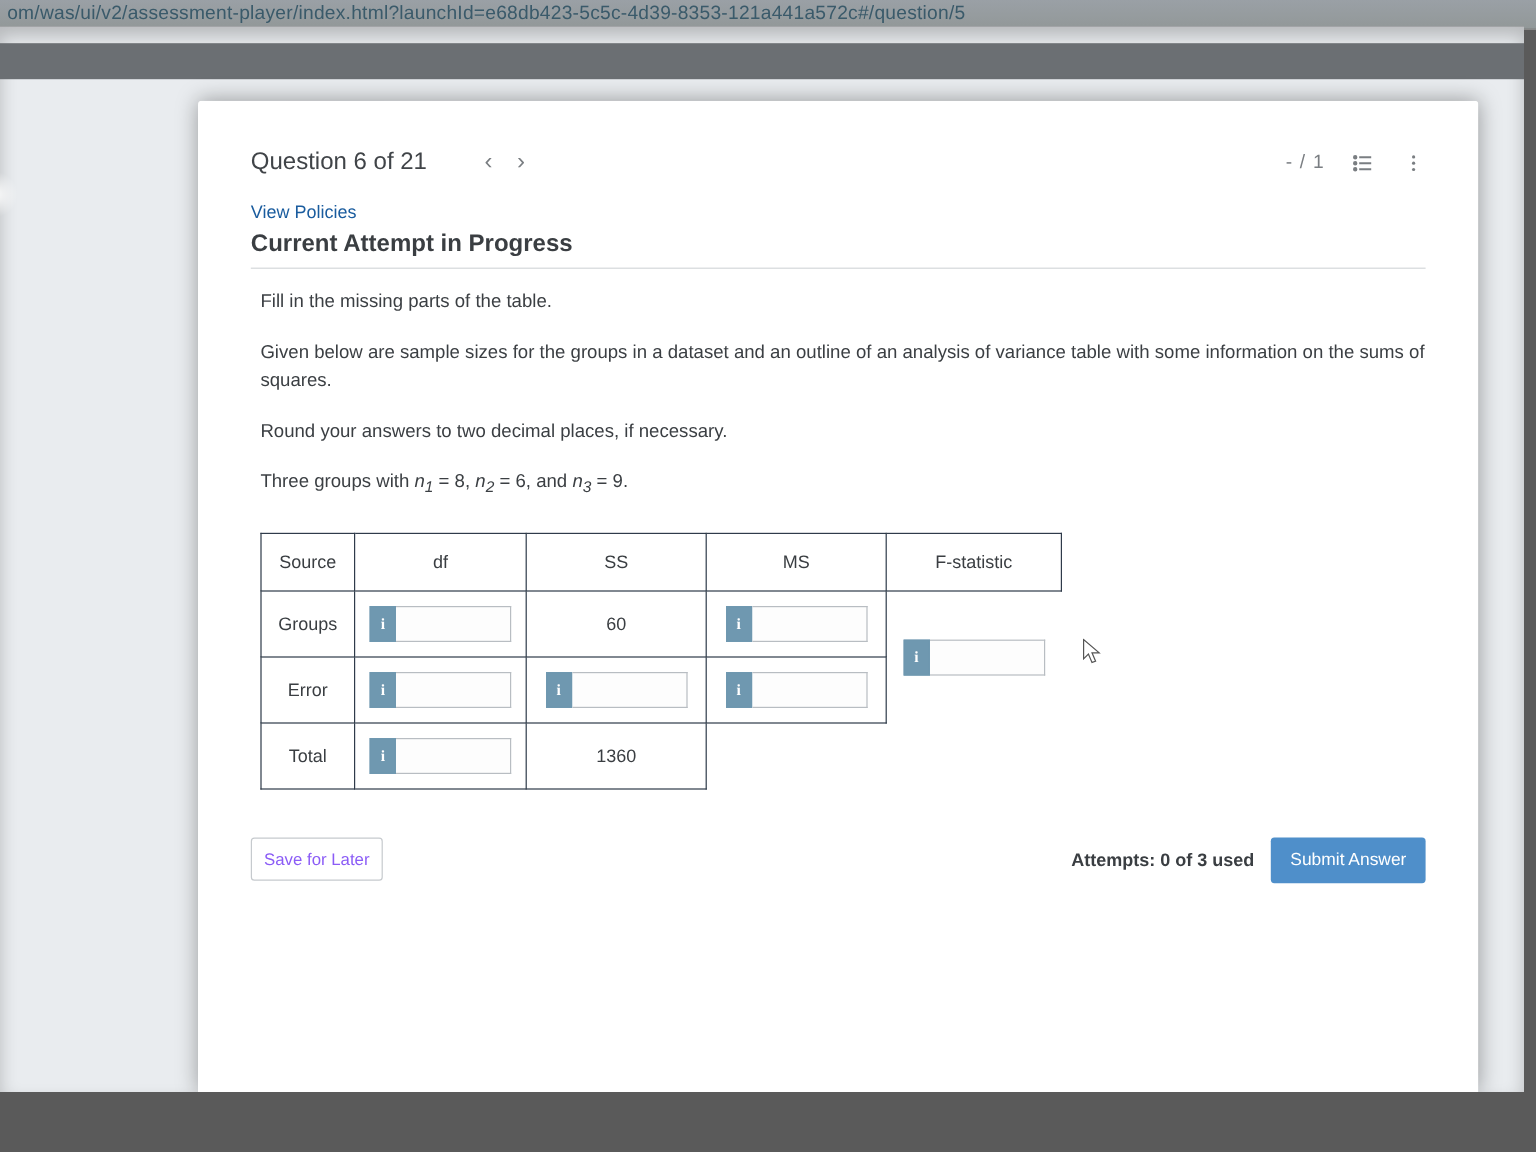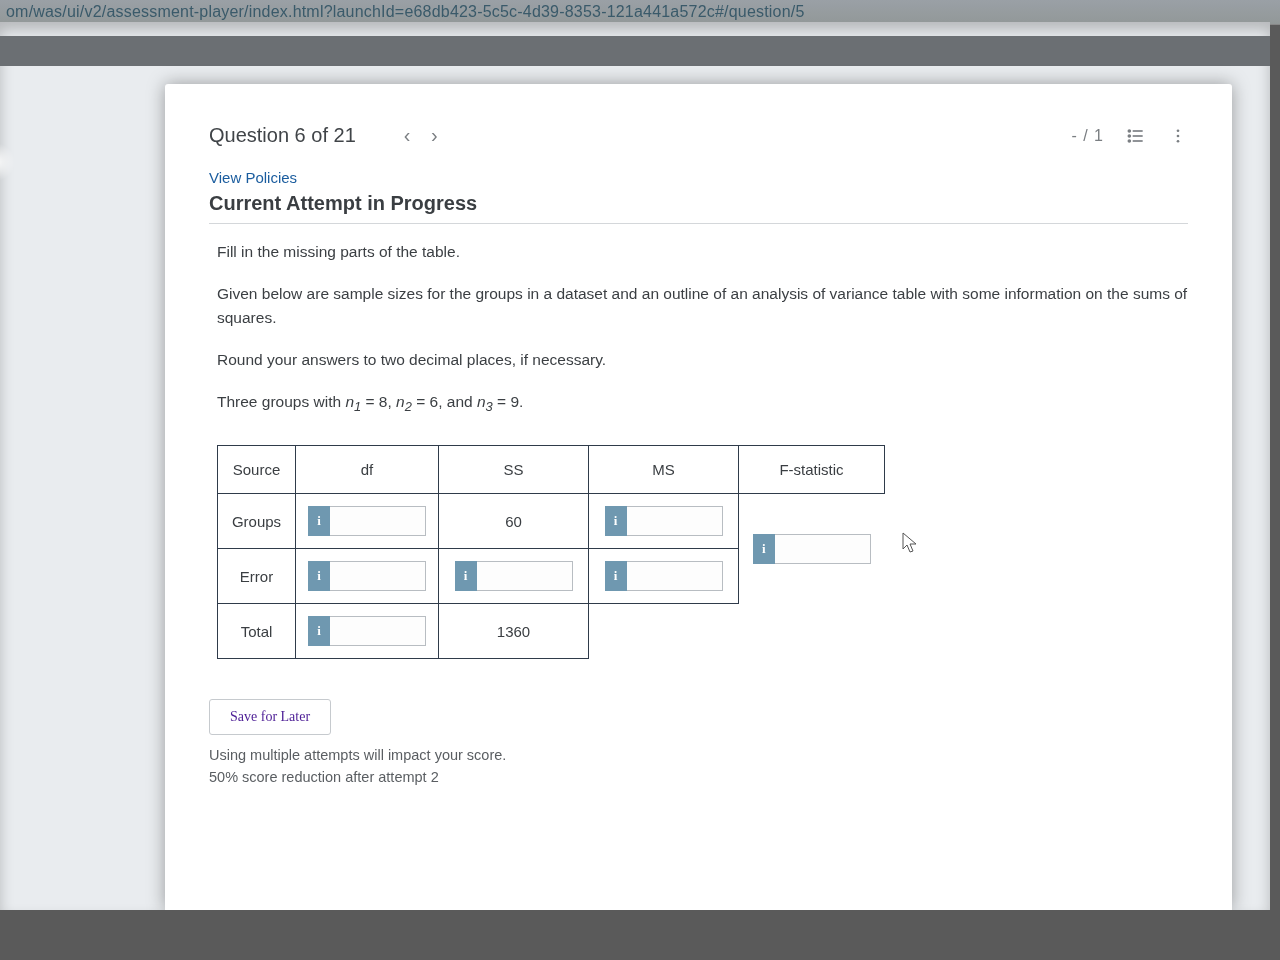--- a/index.html
+++ b/index.html
@@ -103,23 +103,23 @@
     width:96px; border:1px solid #b8bdc2; border-left:none;
     background:#fdfdfd; font-size:14px; padding:0 6px; outline:none;
     font-family: inherit;
   }
 
   .foot {
     display:flex; align-items:flex-start; justify-content:space-between;
     margin-top:40px;
   }
   .save-btn {
-    border:1px solid #c6cace; background:#fff; color:#4c1d95;
-    font-size:14px; padding:9px 20px; border-radius:3px; cursor:pointer;
-    font-family: Liberation Serif, serif;
+    border:1px solid #c6cace; background:#fff; color:#8b5cf6;
+    font-size:14px; padding:9px 10px; border-radius:3px; cursor:pointer;
+    font-family: Liberation Sans, sans-serif;
   }
   .foot-left p { font-size:14.5px; color:#5a5e62; margin-top:10px; line-height:1.5;}
   .foot-right { display:flex; align-items:center; gap:14px; }
   .attempts { font-size:15px; font-weight:600; color:#3a3e42; }
   .submit-btn {
     background:#4f8fca; border:none; color:#fff;
     font-size:14.5px; padding:11px 16px; border-radius:3px; cursor:pointer;
     font-family: inherit;
   }
 </style>
@@ -230,24 +230,24 @@
           <td class="no-b"></td>
           <td class="no-b"></td>
         </tr>
       </tbody>
         </table>
     </div>
 
     <div class="foot">
       <div class="foot-left">
         <button class="save-btn">Save for Later</button>
-        <p>
-          <span>Using multiple attempts will impact your score.</span><br>
-          <span>50% score reduction after attempt 2</span>
-        </p>
+      </div>
+      <div class="foot-right">
+        <span class="attempts">Attempts: 0 of 3 used</span>
+        <button class="submit-btn">Submit Answer</button>
       </div>
     </div>
 
   </div>
 
   <svg class="cursor" viewBox="0 0 16 22">
     <path d="M1 1 L1 17 L5 13 L8 20 L11 19 L8 12 L14 12 Z" fill="#fff" stroke="#555" stroke-width="1"></path>
   </svg>
 </div>
 

